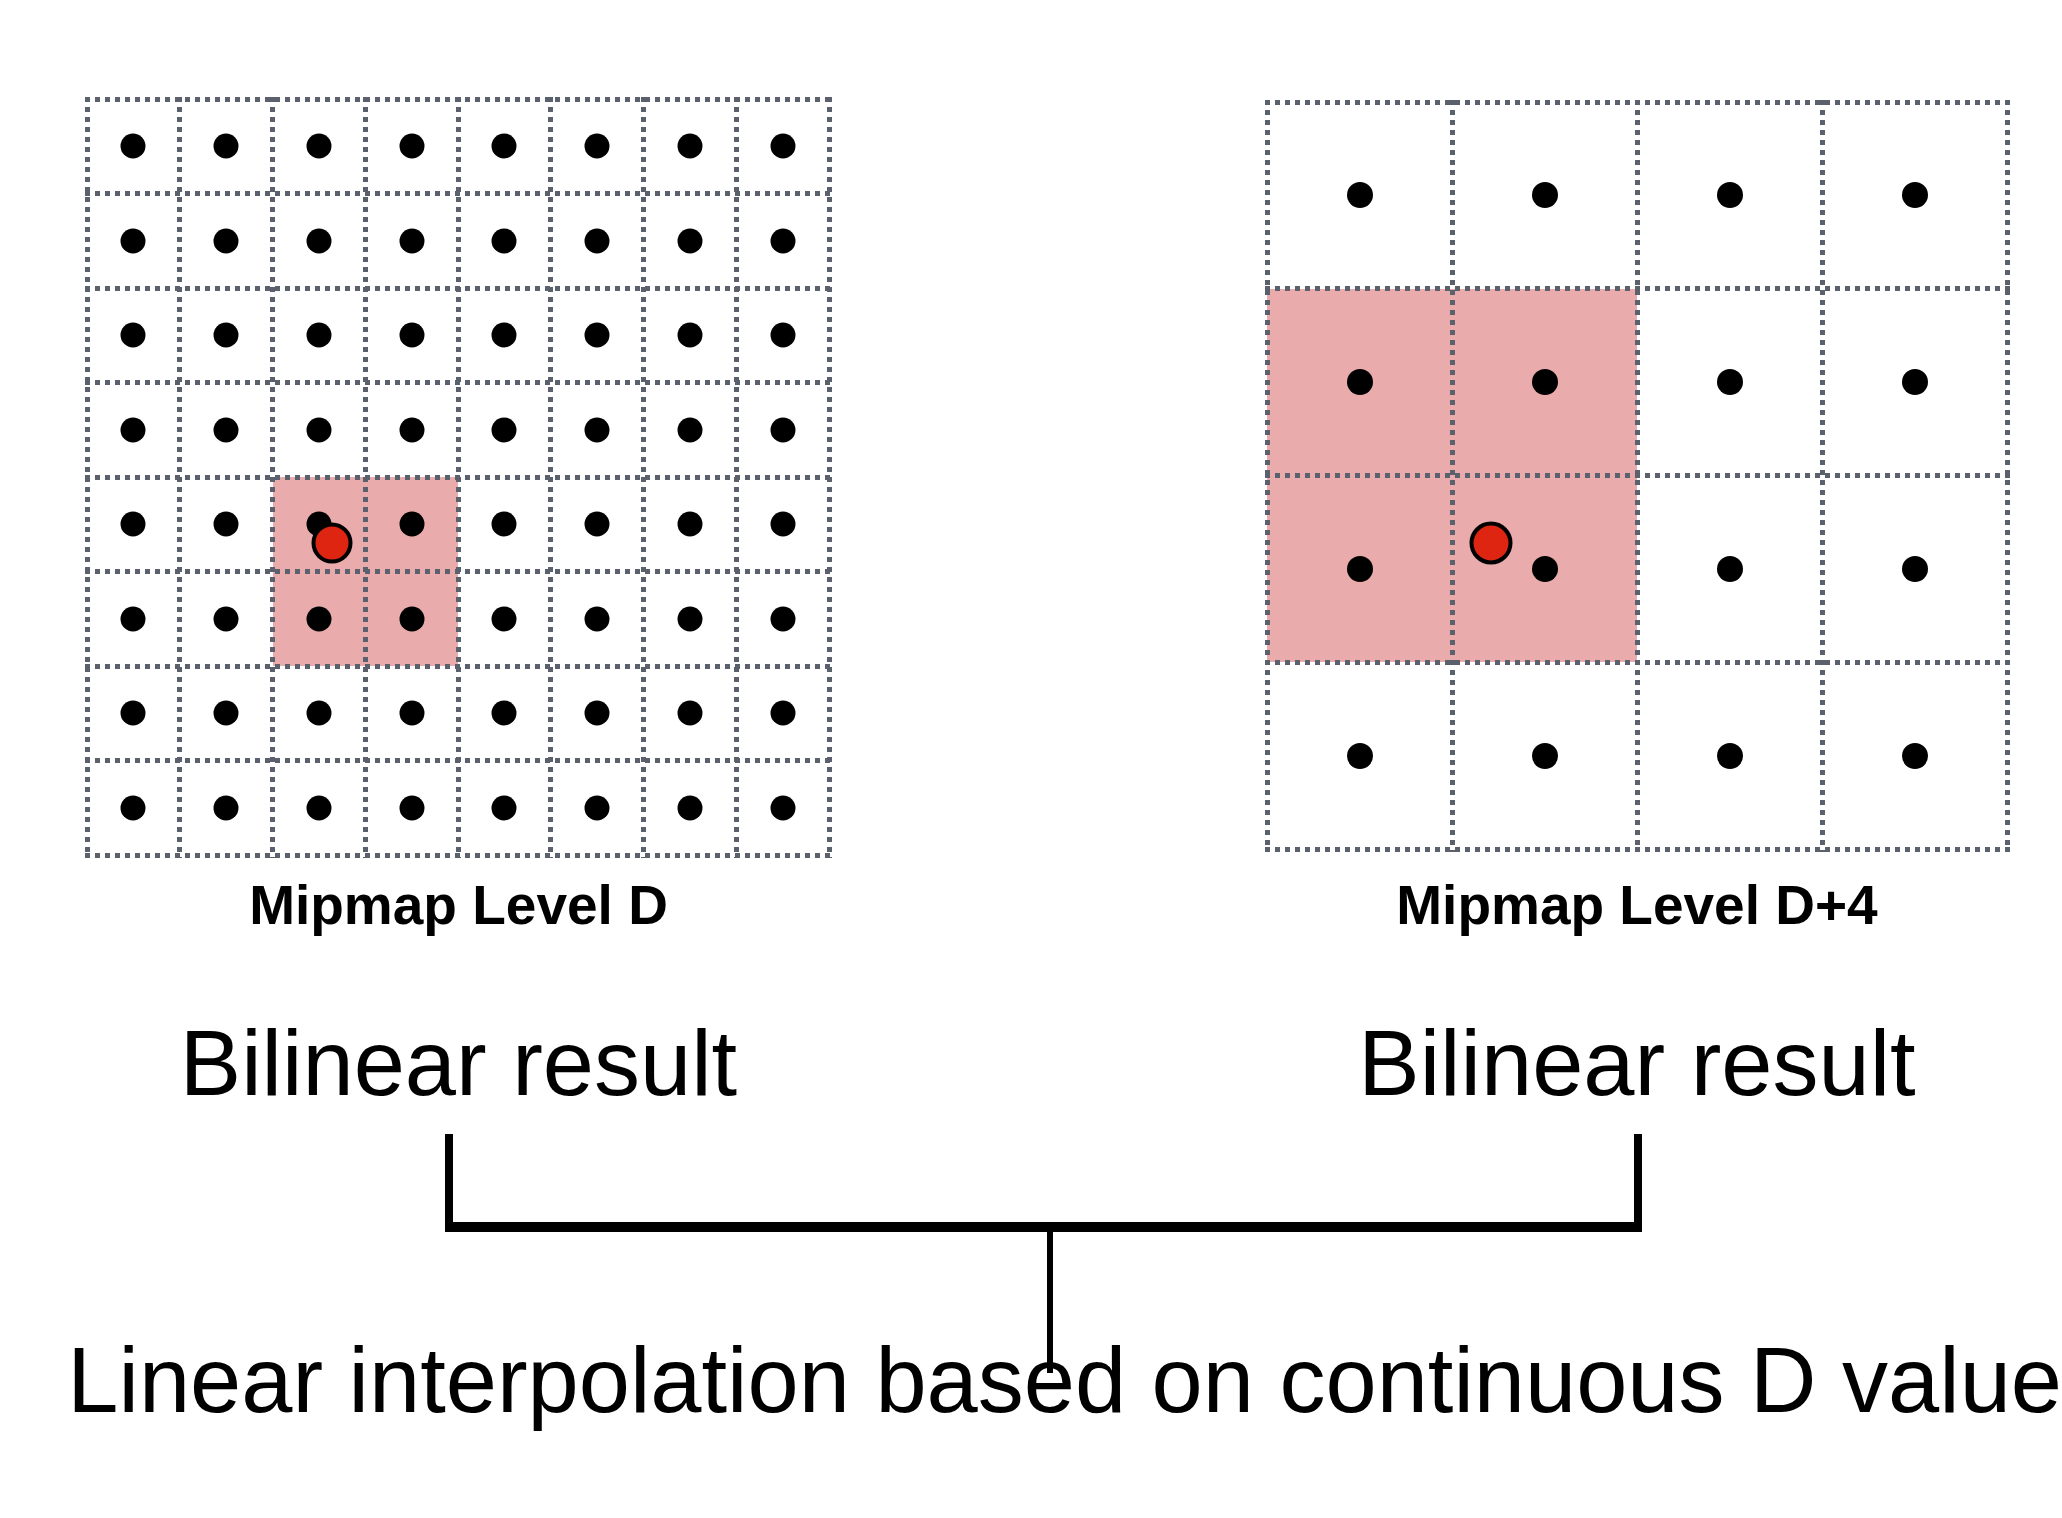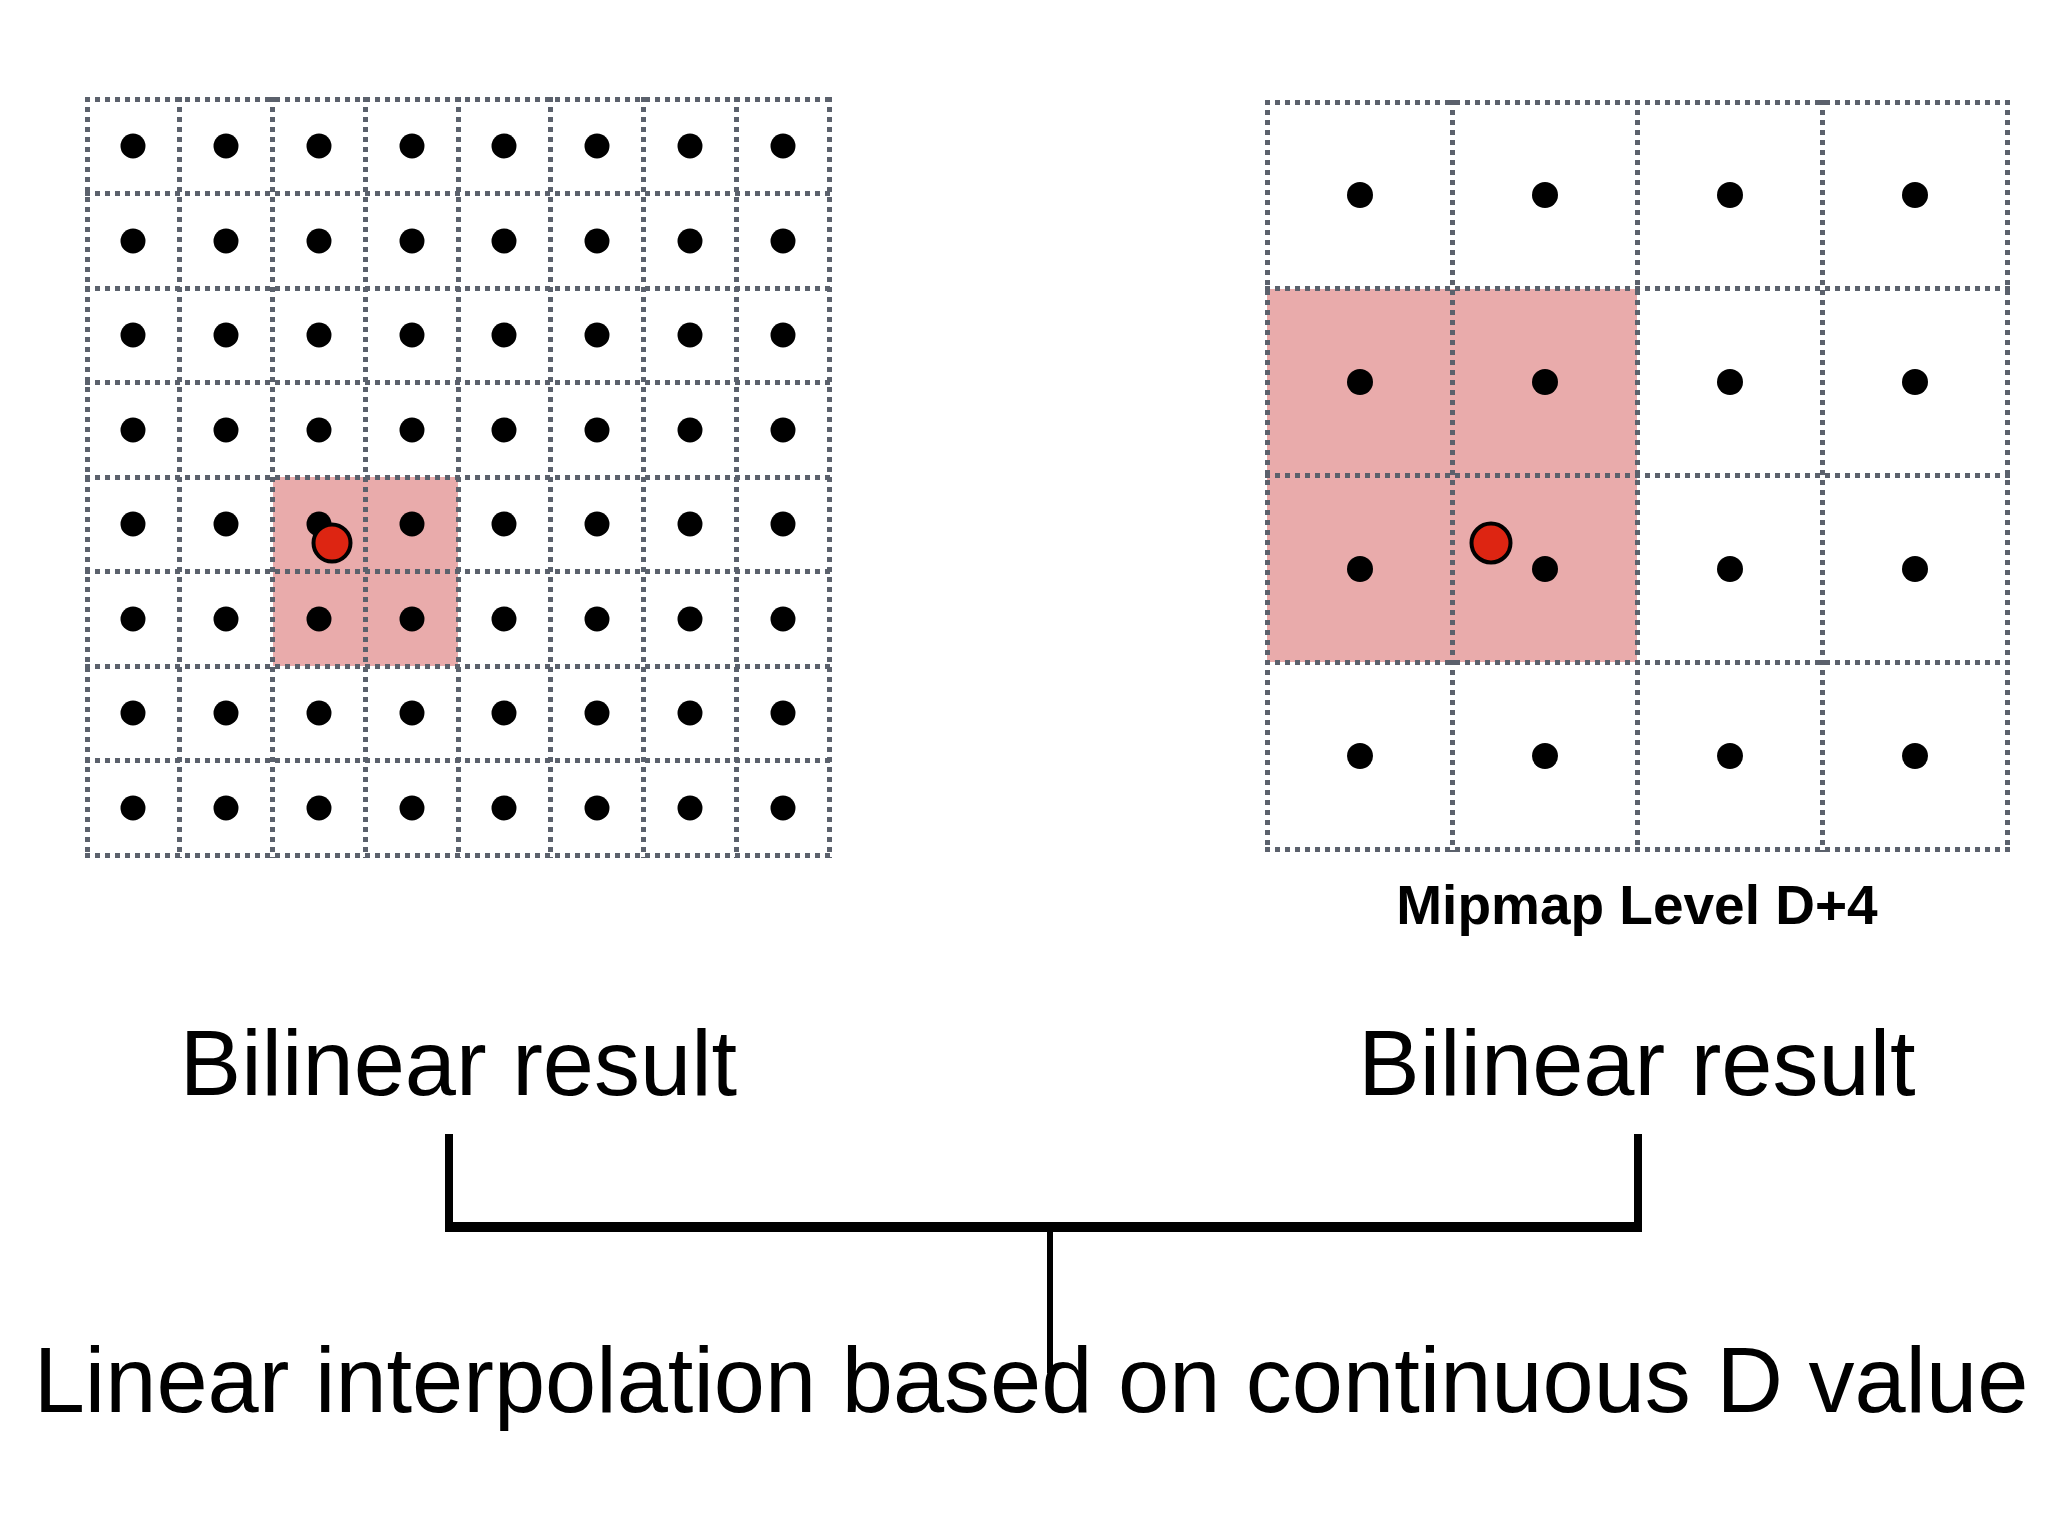--- a/index.html
+++ b/index.html
@@ -66,21 +66,21 @@
   }
   .bracket {
     position: absolute;
     background: var(--ink);
   }
   .bottom-label {
     position: absolute;
     top: 1331px;
     left: 0;
     width: 2062px;
-    text-align: center;
+    text-align: right;
     font-size: 92px;
     line-height: 98px;
     color: var(--ink);
     white-space: nowrap;
   }
 </style>
 </head>
 <body>
 
 <div id="canvas">
@@ -196,20 +196,21 @@
       <div class="texel" style="left: 277.5px; top: 466.875px; width: 26px; height: 26px; background: rgb(0, 0, 0);"></div>
       <div class="texel" style="left: 462.5px; top: 466.875px; width: 26px; height: 26px; background: rgb(0, 0, 0);"></div>
       <div class="texel" style="left: 647.5px; top: 466.875px; width: 26px; height: 26px; background: rgb(0, 0, 0);"></div>
       <div class="texel" style="left: 92.5px; top: 653.625px; width: 26px; height: 26px; background: rgb(0, 0, 0);"></div>
       <div class="texel" style="left: 277.5px; top: 653.625px; width: 26px; height: 26px; background: rgb(0, 0, 0);"></div>
       <div class="texel" style="left: 462.5px; top: 653.625px; width: 26px; height: 26px; background: rgb(0, 0, 0);"></div>
       <div class="texel" style="left: 647.5px; top: 653.625px; width: 26px; height: 26px; background: rgb(0, 0, 0);"></div>
       <div class="sample" style="left: 224px; top: 441px; width: 35px; height: 35px; background: rgb(221, 37, 18);"></div>
     </div>
 
+  <div class="caption" style="left:87px; width:743px;">Mipmap Level D</div>
   <div class="caption" style="left:1267px; width:740px;">Mipmap Level D+4</div>
 
   <div class="bilinear" style="left:87px; width:743px;">Bilinear result</div>
   <div class="bilinear" style="left:1267px; width:740px;">Bilinear result</div>
 
   <div class="bracket" style="left:445px;  top:1134px; width:8px;    height:96px;"></div>
   <div class="bracket" style="left:1634px; top:1134px; width:8px;    height:96px;"></div>
   <div class="bracket" style="left:445px;  top:1222px; width:1197px; height:10px;"></div>
   <div class="bracket" style="left:1047px; top:1232px; width:6px;    height:141px;"></div>
 

